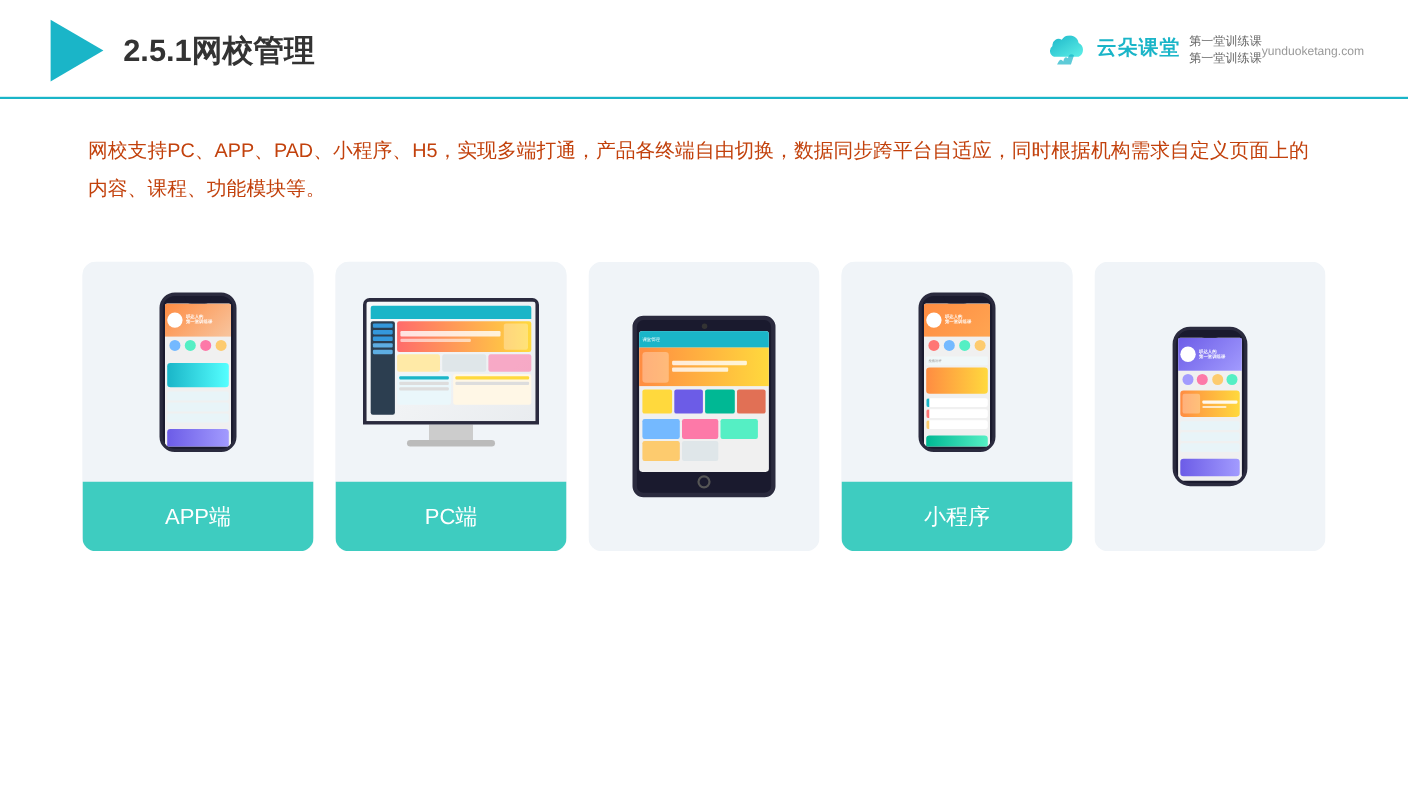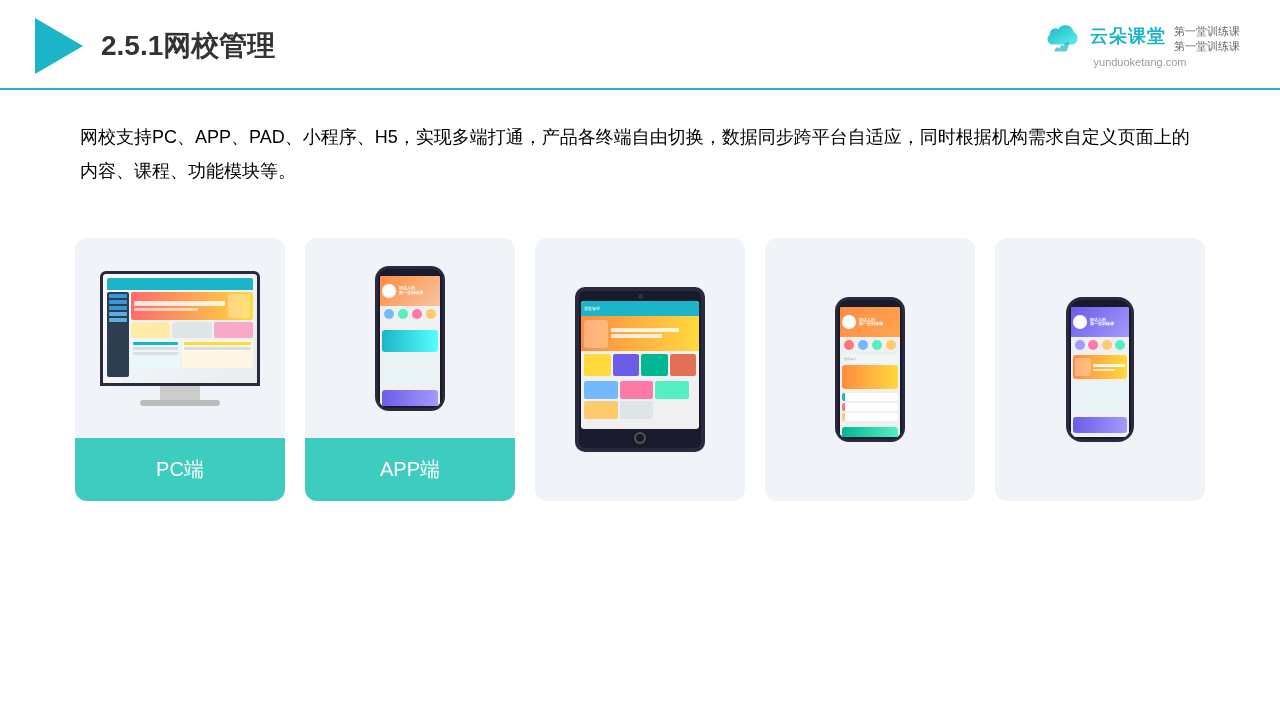--- a/index.html
+++ b/index.html
@@ -10,21 +10,21 @@
       font-family: 'Microsoft YaHei', 'PingFang SC', sans-serif;
       overflow: hidden;
       position: relative;
     }
 
     
     .header {
       display: flex;
       align-items: center;
       justify-content: space-between;
-      padding: 18px 40px 14px 35px;
+      padding: 18px 40px 14px 46px;
       border-bottom: 2px solid #1ab5c8;
     }
 
     .header-left {
       display: flex;
       align-items: center;
       gap: 18px;
     }
 
     .logo-triangle {
@@ -36,21 +36,21 @@
     }
 
     .page-title {
       font-size: 28px;
       font-weight: bold;
       color: #333;
     }
 
     .header-right {
       display: flex;
-      flex-direction: column;
+      flex-direction: row;
       align-items: center;
     }
 
     .brand-logo {
       display: flex;
       align-items: center;
       gap: 8px;
     }
 
     .cloud-icon {
@@ -76,21 +76,21 @@
       color: #666;
       text-align: right;
       line-height: 1.4;
       margin-left: 4px;
     }
 
     
     .description {
       padding: 30px 80px 10px 80px;
       font-size: 18px;
-      color: #000000;
+      color: #c2410c;
       line-height: 1.9;
     }
 
     
     .cards-container {
       display: flex;
       justify-content: center;
       gap: 20px;
       padding: 30px 60px;
       margin-top: 10px;
@@ -484,20 +484,54 @@
     </div>
     <div class="brand-url">yunduoketang.com</div>
   </div>
 </div>
 
 <div class="description">
   <p>网校支持PC、APP、PAD、小程序、H5，实现多端打通，产品各终端自由切换，数据同步跨平台自适应，同时根据机构需求自定义页面上的内容、课程、功能模块等。</p>
 </div>
 
 <div class="cards-container">
+
+  <div class="card">
+    <div class="card-image-area">
+      <div class="phone-mockup">
+        <div class="phone-notch"></div>
+        <div class="phone-screen">
+          <div class="phone-screen-inner">
+            <div class="phone-top-banner">
+              <div class="phone-avatar"></div>
+              <div class="phone-banner-text">
+                <div>职达人的</div>
+                <div>第一堂训练课</div>
+              </div>
+            </div>
+            <div class="phone-icons-row">
+              <div class="phone-icon-dot"></div>
+              <div class="phone-icon-dot"></div>
+              <div class="phone-icon-dot"></div>
+              <div class="phone-icon-dot"></div>
+            </div>
+            <div style="margin:2px; height:4px; background:#f0f0f0; border-radius:1px;"></div>
+            <div class="phone-course-card"></div>
+            <div class="phone-list-items">
+              <div class="phone-list-item"></div>
+              <div class="phone-list-item"></div>
+              <div class="phone-list-item"></div>
+            </div>
+            <div class="phone-bottom-promo"></div>
+          </div>
+        </div>
+      </div>
+    </div>
+    <div class="card-label">APP端</div>
+  </div>
 
   <div class="card">
     <div class="card-image-area">
       <div class="pc-monitor">
         <div class="monitor-body">
           <div class="monitor-screen">
             <div class="screen-content">
               <div class="screen-header-bar"></div>
               <div class="screen-body">
                 <div class="screen-sidebar">
@@ -538,54 +572,20 @@
         </div>
         <div class="monitor-stand"></div>
         <div class="monitor-base"></div>
       </div>
     </div>
     <div class="card-label">PC端</div>
   </div>
 
   <div class="card">
     <div class="card-image-area">
-      <div class="phone-mockup">
-        <div class="phone-notch"></div>
-        <div class="phone-screen">
-          <div class="phone-screen-inner">
-            <div class="phone-top-banner">
-              <div class="phone-avatar"></div>
-              <div class="phone-banner-text">
-                <div>职达人的</div>
-                <div>第一堂训练课</div>
-              </div>
-            </div>
-            <div class="phone-icons-row">
-              <div class="phone-icon-dot"></div>
-              <div class="phone-icon-dot"></div>
-              <div class="phone-icon-dot"></div>
-              <div class="phone-icon-dot"></div>
-            </div>
-            <div style="margin:2px; height:4px; background:#f0f0f0; border-radius:1px;"></div>
-            <div class="phone-course-card"></div>
-            <div class="phone-list-items">
-              <div class="phone-list-item"></div>
-              <div class="phone-list-item"></div>
-              <div class="phone-list-item"></div>
-            </div>
-            <div class="phone-bottom-promo"></div>
-          </div>
-        </div>
-      </div>
-    </div>
-    <div class="card-label">APP端</div>
-  </div>
-
-  <div class="card">
-    <div class="card-image-area">
       <div class="tablet-mockup">
         <div class="tablet-camera"></div>
         <div class="tablet-screen">
           <div class="tablet-screen-inner">
             <div class="tablet-header">
               <span class="tablet-header-text">课堂管理</span>
             </div>
             <div class="tablet-banner">
               <div class="tablet-banner-img"></div>
               <div class="tablet-banner-content">
@@ -637,20 +637,21 @@
             <div class="phone-list-items">
               <div class="phone-list-item" style="background:#fff; border-left:3px solid #1ab5c8;"></div>
               <div class="phone-list-item" style="background:#fff; border-left:3px solid #ff7675;"></div>
               <div class="phone-list-item" style="background:#fff; border-left:3px solid #fdcb6e;"></div>
             </div>
             <div style="height:16px; background:linear-gradient(90deg, #00b894, #55efc4); margin:2px; border-radius:3px;"></div>
           </div>
         </div>
       </div>
     </div>
+    <div class="card-label">小程序</div>
   </div>
 
   <div class="card">
     <div class="card-image-area">
       <div class="phone-sm-mockup">
         <div class="phone-sm-notch"></div>
         <div class="phone-sm-screen">
           <div class="phone-screen-inner">
             <div class="phone-top-banner" style="background: linear-gradient(135deg, #6c5ce7, #a29bfe);">
               <div class="phone-avatar"></div>

